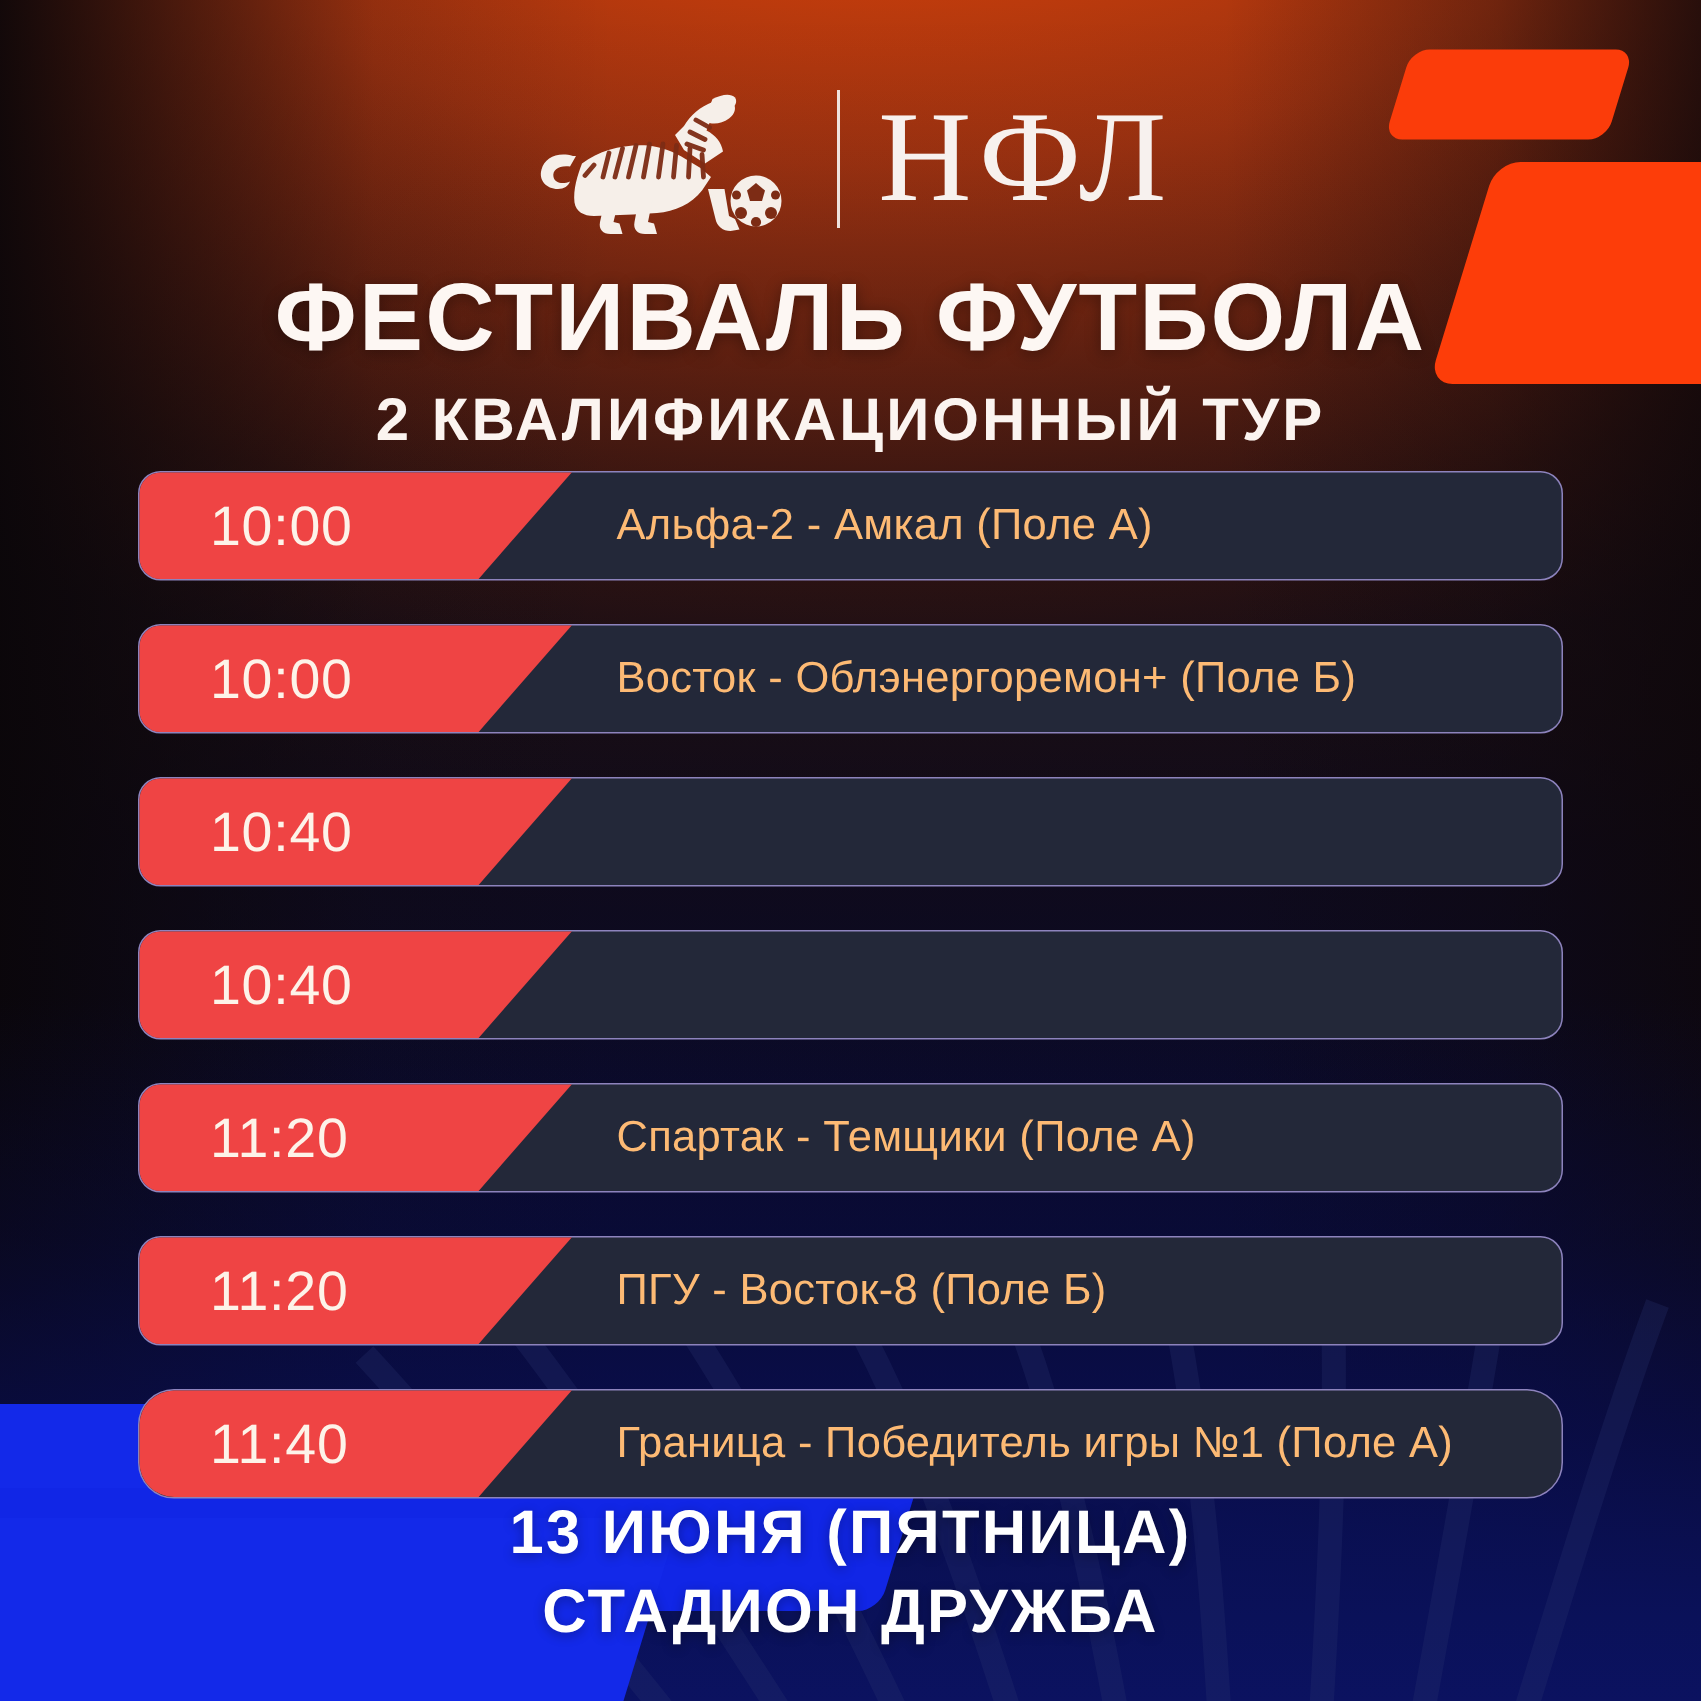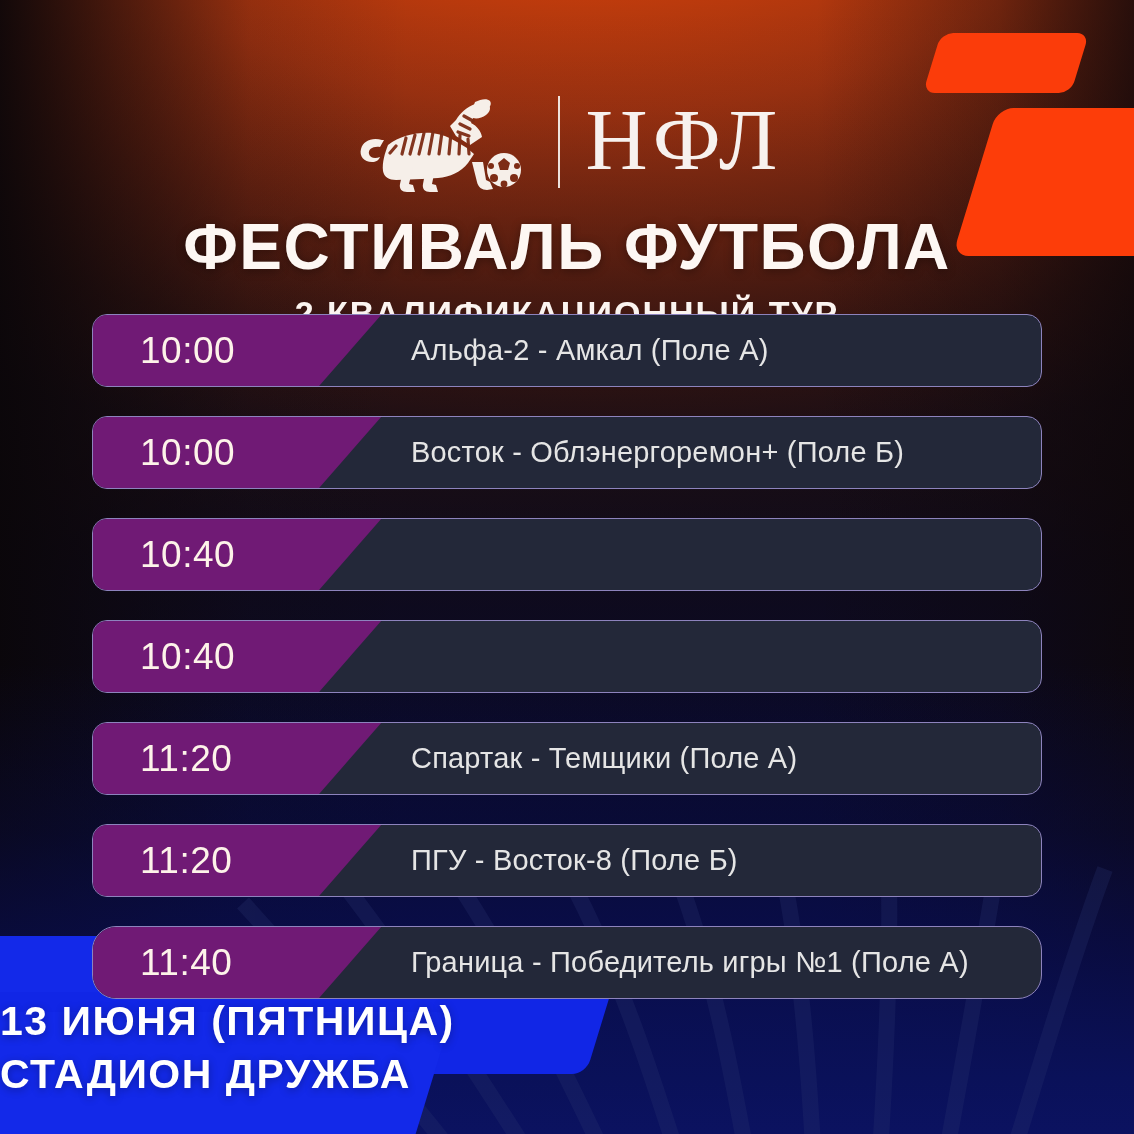--- a/index.html
+++ b/index.html
@@ -80,21 +80,21 @@
   .shape-o1{ top:33px;  left:932px; width:148px; height:60px;  background:#fb3c0a; }
   .shape-o2{ top:108px; left:975px; width:265px; height:148px; background:#fd3d09; border-radius:16px; }
   .shape-b1{ bottom:142px; left:-84px;  width:300px; height:56px;  background:#1329e9; border-radius:10px; }
   .shape-b2{ bottom:-28px; left:-130px; width:560px; height:150px; background:#1329e9; border-radius:16px; }
   .shape-b3{ bottom:60px;  left:-160px; width:760px; height:92px;  background:#1126e6; border-radius:14px; }
 
   
   .header{
     position:absolute; top:0; left:0; right:0;
     text-align:center;
-    padding-top:86px;
+    padding-top:50px;
   }
   .logo-row{
     display:flex; align-items:center; justify-content:center;
     gap:26px; height:112px;
   }
   .tiger-wrap{ width:180px; height:108px; display:block; }
   .logo-divider{
     width:2px; height:92px;
     background:#f3ece9;
     opacity:.95;
@@ -111,21 +111,21 @@
   .fest-title{
     margin-top:12px;
     font-size:64px;
     font-weight:700;
     letter-spacing:1.5px;
     color:#fdf7f3;
     text-shadow:0 2px 10px rgba(0,0,0,.35);
   }
   .round-title{
     margin-top:10px;
-    font-size:34px;
+    font-size:40px;
     font-weight:700;
     letter-spacing:2px;
     color:#fbf4f0;
   }
 
   
   .schedule{
     position:absolute;
     top:314px; left:92px;
     width:950px;
@@ -141,51 +141,51 @@
     display:flex;
     align-items:center;
   }
   .match-row:last-child{ margin-bottom:0;border-radius:24px; }
 
   .time-chip{
     position:absolute;
     left:-1px; top:-1px;
     height:calc(100% + 2px);
     width:290px;
-    background:#701a75;
+    background:#ef4444;
     border-radius:15px 0 0 15px;
     clip-path:polygon(0 0, 100% 0, 78% 100%, 0 100%);
     display:flex;
     align-items:center;
     justify-content:flex-start;
     padding-left:48px;
   }
   .time-text{
     font-size:37px;
     font-weight:400;
     color:#fdf3e9;
     letter-spacing:0.5px;
     line-height:1;
   }
   .match-title{
     position:relative;
     z-index:2;
     margin-left:318px;
     font-size:29px;
-    color:#e5e5e5;
+    color:#fdba74;
     font-weight:400;
     letter-spacing:0.2px;
     white-space:nowrap;
   }
 
   
   .footer{
     position:absolute;
     left:0; right:0; bottom:34px;
-    text-align:left;
+    text-align:center;
   }
   .footer-line{
     font-size:41px;
     font-weight:700;
     letter-spacing:1.5px;
     color:#ffffff;
     line-height:1.28;
     text-shadow:0 2px 8px rgba(0,0,0,.3);
   }
 </style>

